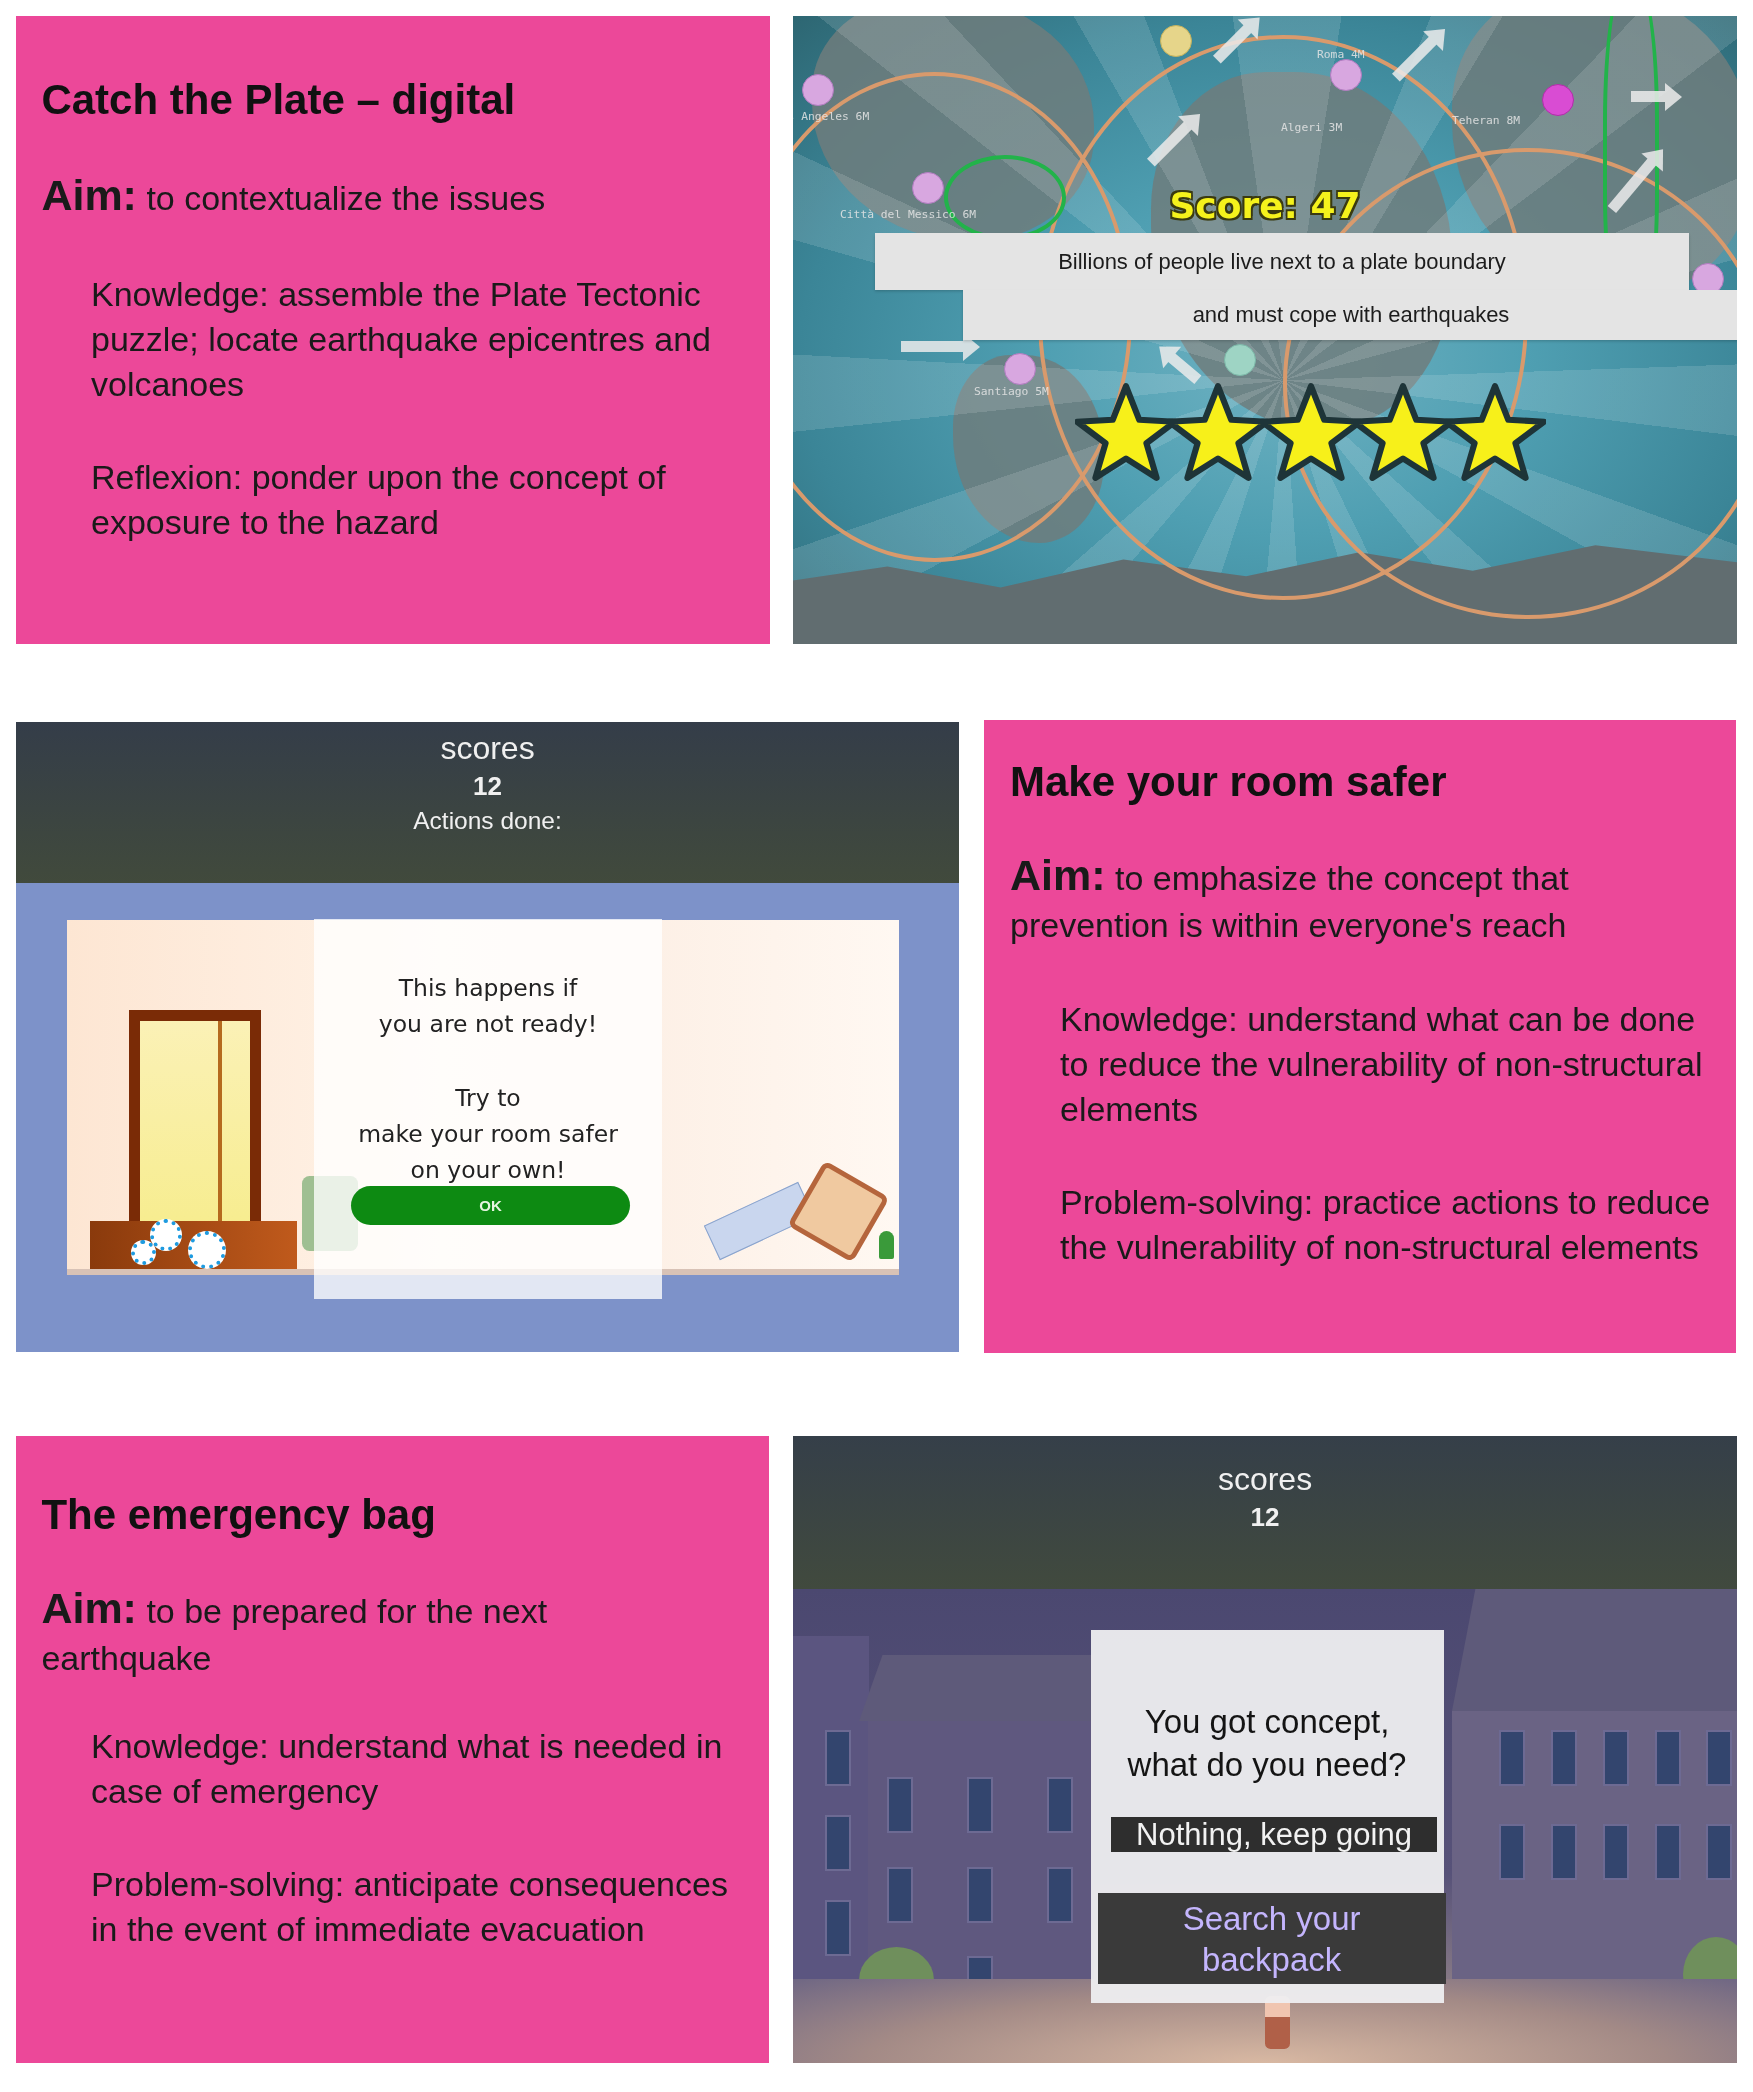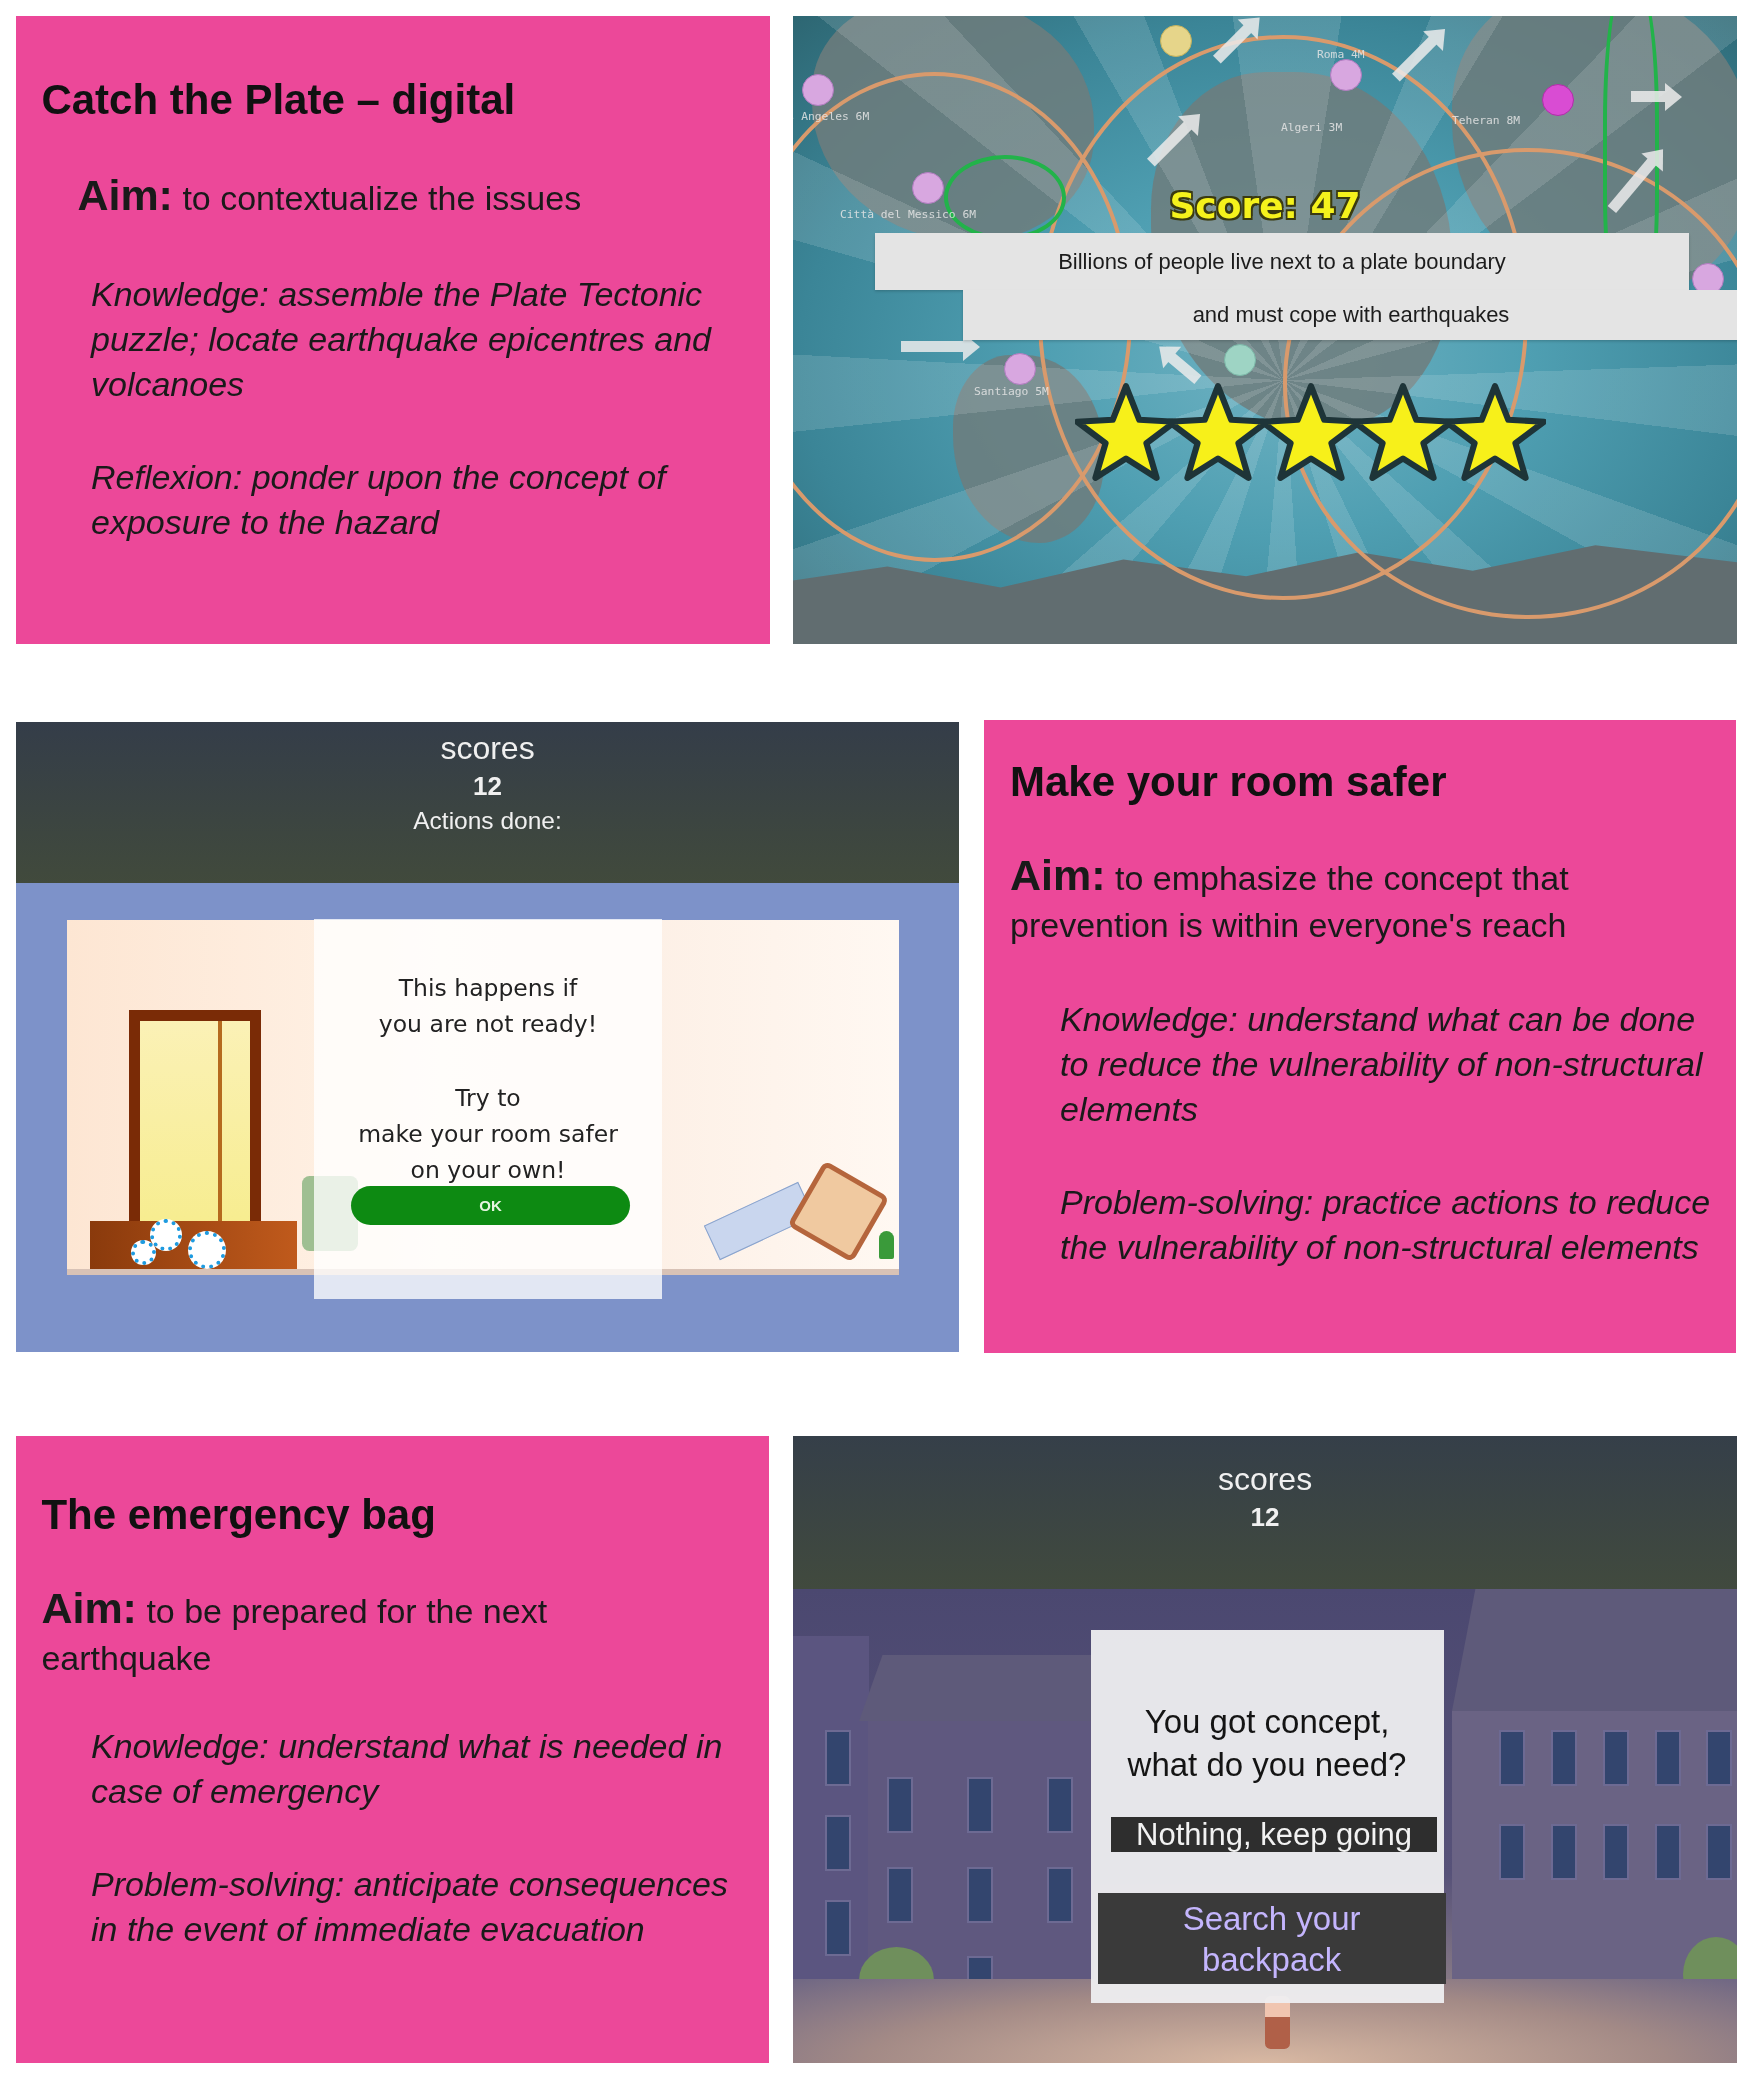--- a/index.html
+++ b/index.html
@@ -4,21 +4,21 @@
 <style>
   * { box-sizing: border-box; margin: 0; padding: 0; }
   html, body { width: 1753px; height: 2092px; background: #ffffff; overflow: hidden; }
   body { position: relative; font-family: "Liberation Sans", "DejaVu Sans", sans-serif; color: #111; }
 
   .panel { position: absolute; }
   .text-panel { background: #ec4899; }
   .text-panel .title { position: absolute; font-weight: bold; font-size: 42px; color: #111; white-space: nowrap; }
   .text-panel .aim { position: absolute; font-size: 34px; line-height: 47px; color: #1a1a1a; }
   .text-panel .aim .aim-label { font-weight: bold; font-size: 43px; }
-  .text-panel .goal { position: absolute; font-size: 34px; line-height: 45px; color: #1a1a1a; font-style: italic; }
+  .text-panel .goal { position: absolute; font-size: 34px; line-height: 45px; color: #1a1a1a; }
 
   
   #map-panel { left: 793px; top: 16px; width: 944px; height: 628px; overflow: hidden;
     background: radial-gradient(ellipse at 52% 55%, #6fb2c2 0%, #4f9fb2 35%, #3b8597 70%, #2d6672 100%); }
   .rays { position: absolute; inset: 0;
     background: repeating-conic-gradient(from 0deg at 52% 58%, rgba(255,255,255,0.13) 0deg 9deg, rgba(0,0,0,0) 9deg 22deg); }
   .land { position: absolute; background: #6f7c7d; opacity: 0.85; border-radius: 40% 55% 45% 60%; }
   .plate-line { position: absolute; border: 4.7px solid #d99a6c; border-radius: 50%; }
   .plate-line.green { border-color: #22b34a; }
   .marker { position: absolute; width: 32px; height: 32px; border-radius: 50%; background: #d8a7e0; border: 1.9px solid #b17cc0; }
@@ -78,21 +78,21 @@
   .bag-dialog .question { position: absolute; left: 0; width: 100%; top: 70px; text-align: center; font-size: 33px; line-height: 43px; color: #141414; }
   #nothing-button { position: absolute; left: 20px; top: 187px; width: 326px; height: 35px; background: #2e2e2e; color: #f2f2f2; font-size: 31px; border: none; display: flex; align-items: center; justify-content: center; white-space: nowrap; }
   #backpack-button { position: absolute; left: 6.6px; top: 263px; width: 348px; height: 91px; background: #3a3a3a; color: #c4b5fd; font-size: 33px; line-height: 41px; border: none; text-align: center; display: flex; align-items: center; justify-content: center; }
   .character { position: absolute; left: 472px; top: 560px; width: 24.5px; height: 53px; background: linear-gradient(#f0c5b0 0%, #f0c5b0 40%, #b06048 40%, #b06048 100%); border-radius: 5.6px; }
 </style>
 </head>
 <body>
 
 <div class="panel text-panel" style="left:16px; top:16px; width:754px; height:628px;">
   <div class="title" style="left:25.4px; top:60px;">Catch the Plate – digital</div>
-  <div class="aim" style="left:25.4px; top:156px; width:716px;margin-left:36px;">
+  <div class="aim" style="left:25.4px; top:156px; width:716px;">
     <span class="aim-label">Aim:</span>
     <span>to contextualize the issues</span>
   </div>
   <div class="goal" style="left:75px; top:256px; width:640px;">Knowledge: assemble the Plate Tectonic puzzle; locate earthquake epicentres and volcanoes</div>
   <div class="goal" style="left:75px; top:439px; width:659px;">Reflexion:  ponder upon the concept of exposure to the hazard</div>
 </div>
 
 <div class="panel" id="map-panel">
   <div class="land" style="left:19px; top:-19px; width:282px; height:245px;"></div>
   <div class="land" style="left:160px; top:339px; width:151px; height:188px;"></div>

